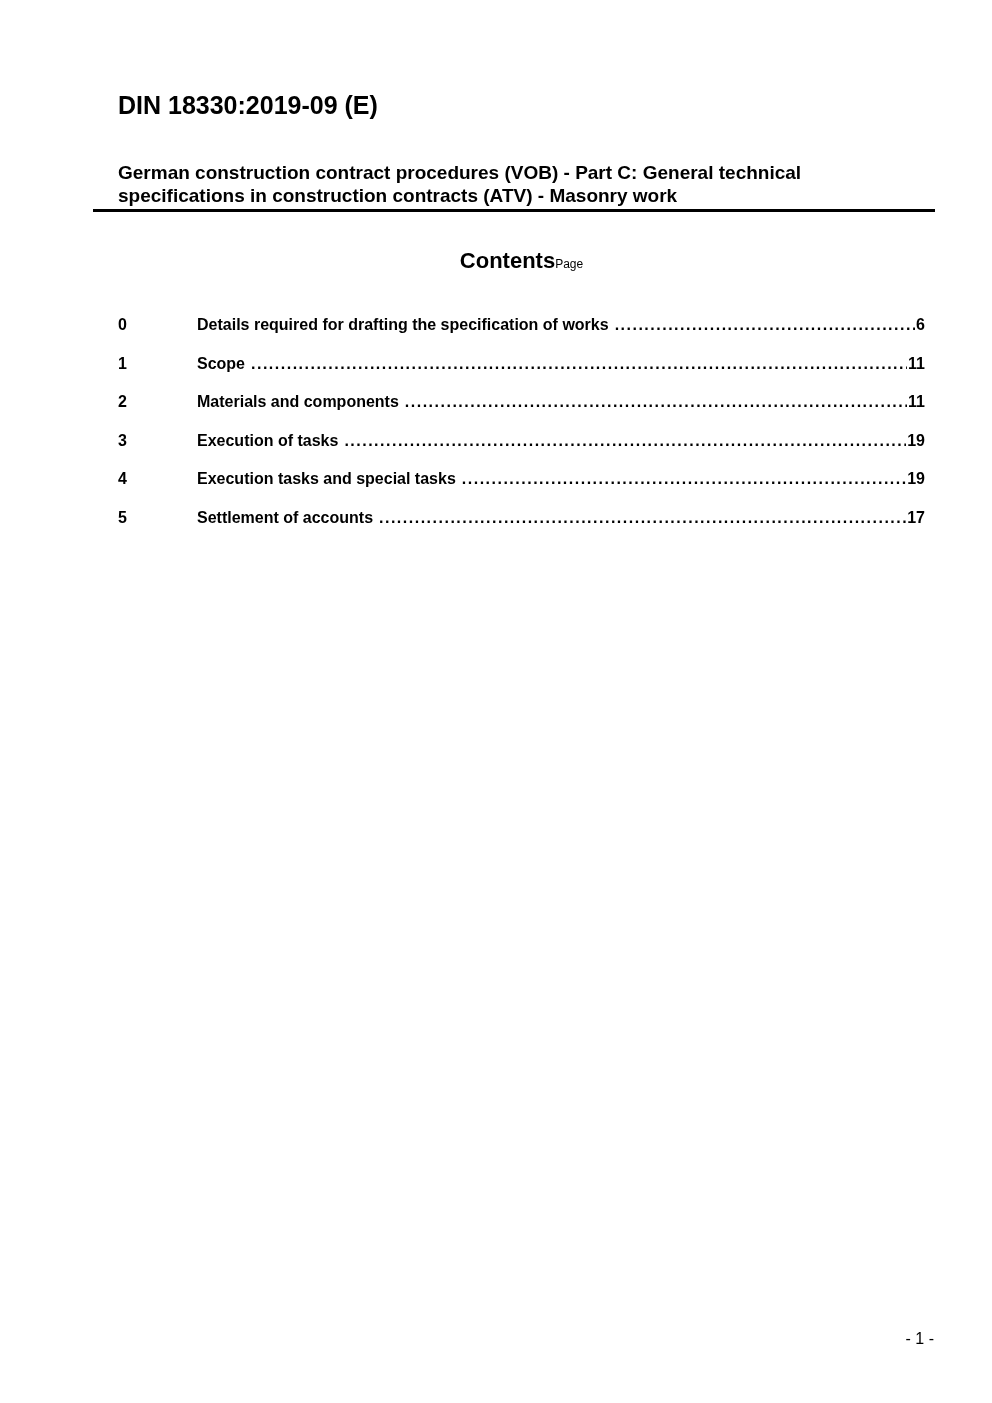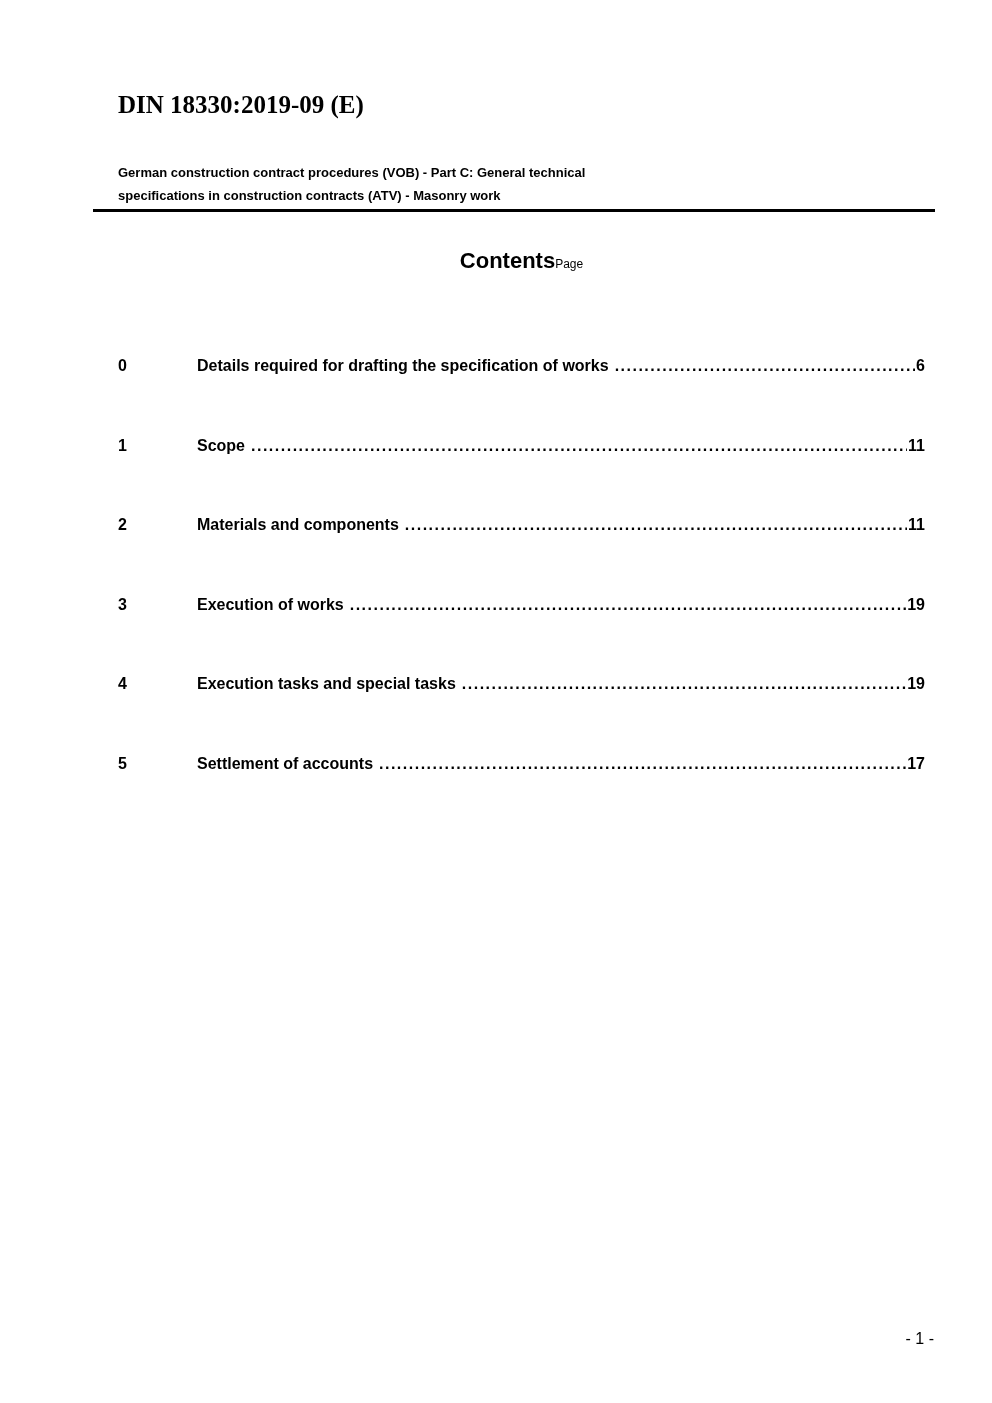--- a/index.html
+++ b/index.html
@@ -16,28 +16,27 @@
     font-family: "Liberation Sans", sans-serif;
     overflow: hidden;
   }
   .std-number {
     position: absolute;
     left: 118px;
     top: 91px;
     font-size: 25px;
     font-weight: bold;
     white-space: nowrap;
-    font-family: Liberation Serif, serif;
   }
   .doc-title {
     position: absolute;
     left: 118px;
     top: 161px;
     width: 820px;
-    font-size: 13px;
+    font-size: 19px;
     font-weight: bold;
     line-height: 23px;
   }
   .doc-title .line { white-space: nowrap; }
   .title-rule {
     position: absolute;
     left: 93px;
     top: 209px;
     width: 842px;
     height: 0;
@@ -75,21 +74,20 @@
     margin-bottom: 21px;
     cursor: pointer;
   }
   .toc-num {
     flex: 0 0 79px;
   }
   .toc-title {
     flex: 0 0 auto;
     white-space: nowrap;
     padding-right: 6px;
-    margin-top: 41px;
   }
   .toc-leader {
     flex: 1 1 auto;
     min-width: 0;
     overflow: hidden;
     white-space: nowrap;
     letter-spacing: 1.5px;
     font-weight: bold;
   }
   .toc-page {
@@ -142,21 +140,21 @@
 
     <div class="toc-row">
       <span class="toc-num">2</span>
       <span class="toc-title">Materials and components</span>
       <span class="toc-leader">............................................................................................................................................................................................................................................................................................................</span>
       <span class="toc-page">11</span>
     </div>
 
     <div class="toc-row">
       <span class="toc-num">3</span>
-      <span class="toc-title">Execution of works</span>
+      <span class="toc-title">Execution of tasks</span>
       <span class="toc-leader">............................................................................................................................................................................................................................................................................................................</span>
       <span class="toc-page">19</span>
     </div>
 
     <div class="toc-row">
       <span class="toc-num">4</span>
       <span class="toc-title">Execution tasks and special tasks</span>
       <span class="toc-leader">............................................................................................................................................................................................................................................................................................................</span>
       <span class="toc-page">19</span>
     </div>

